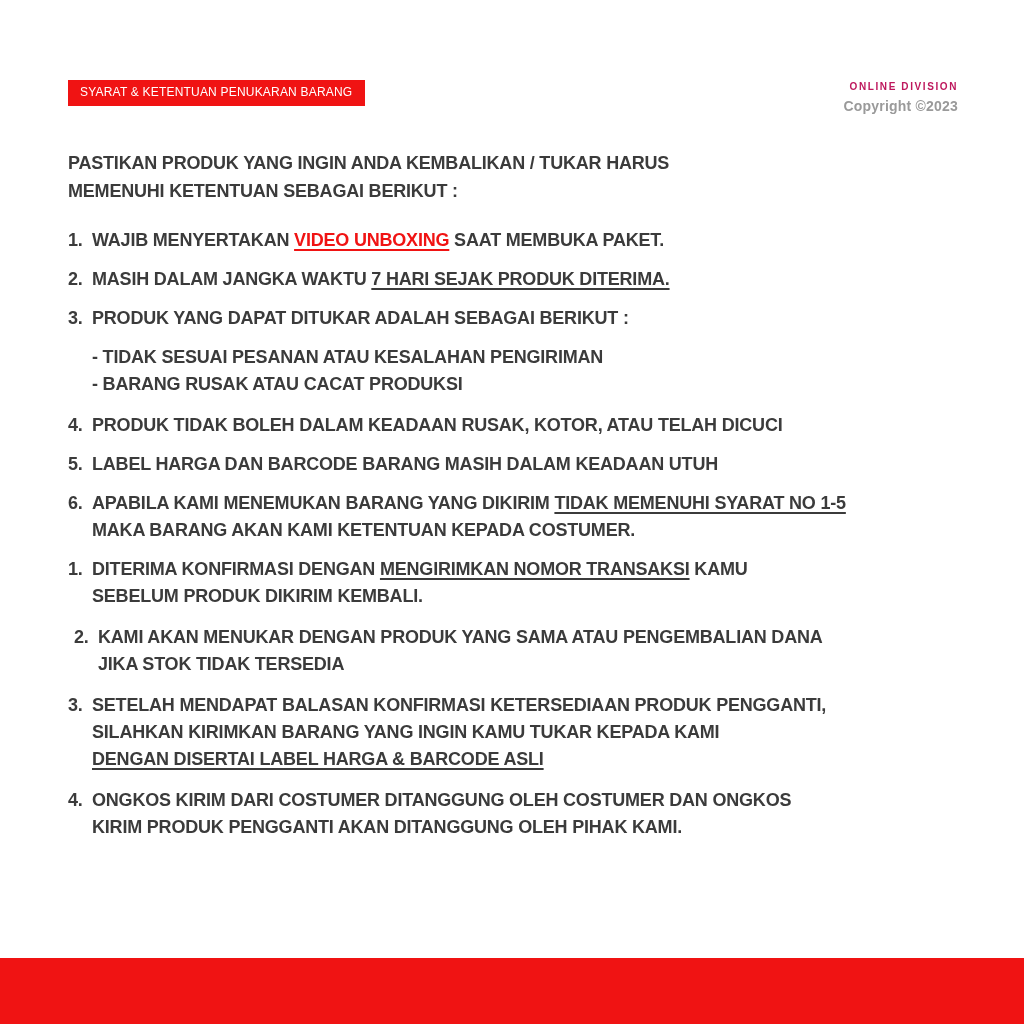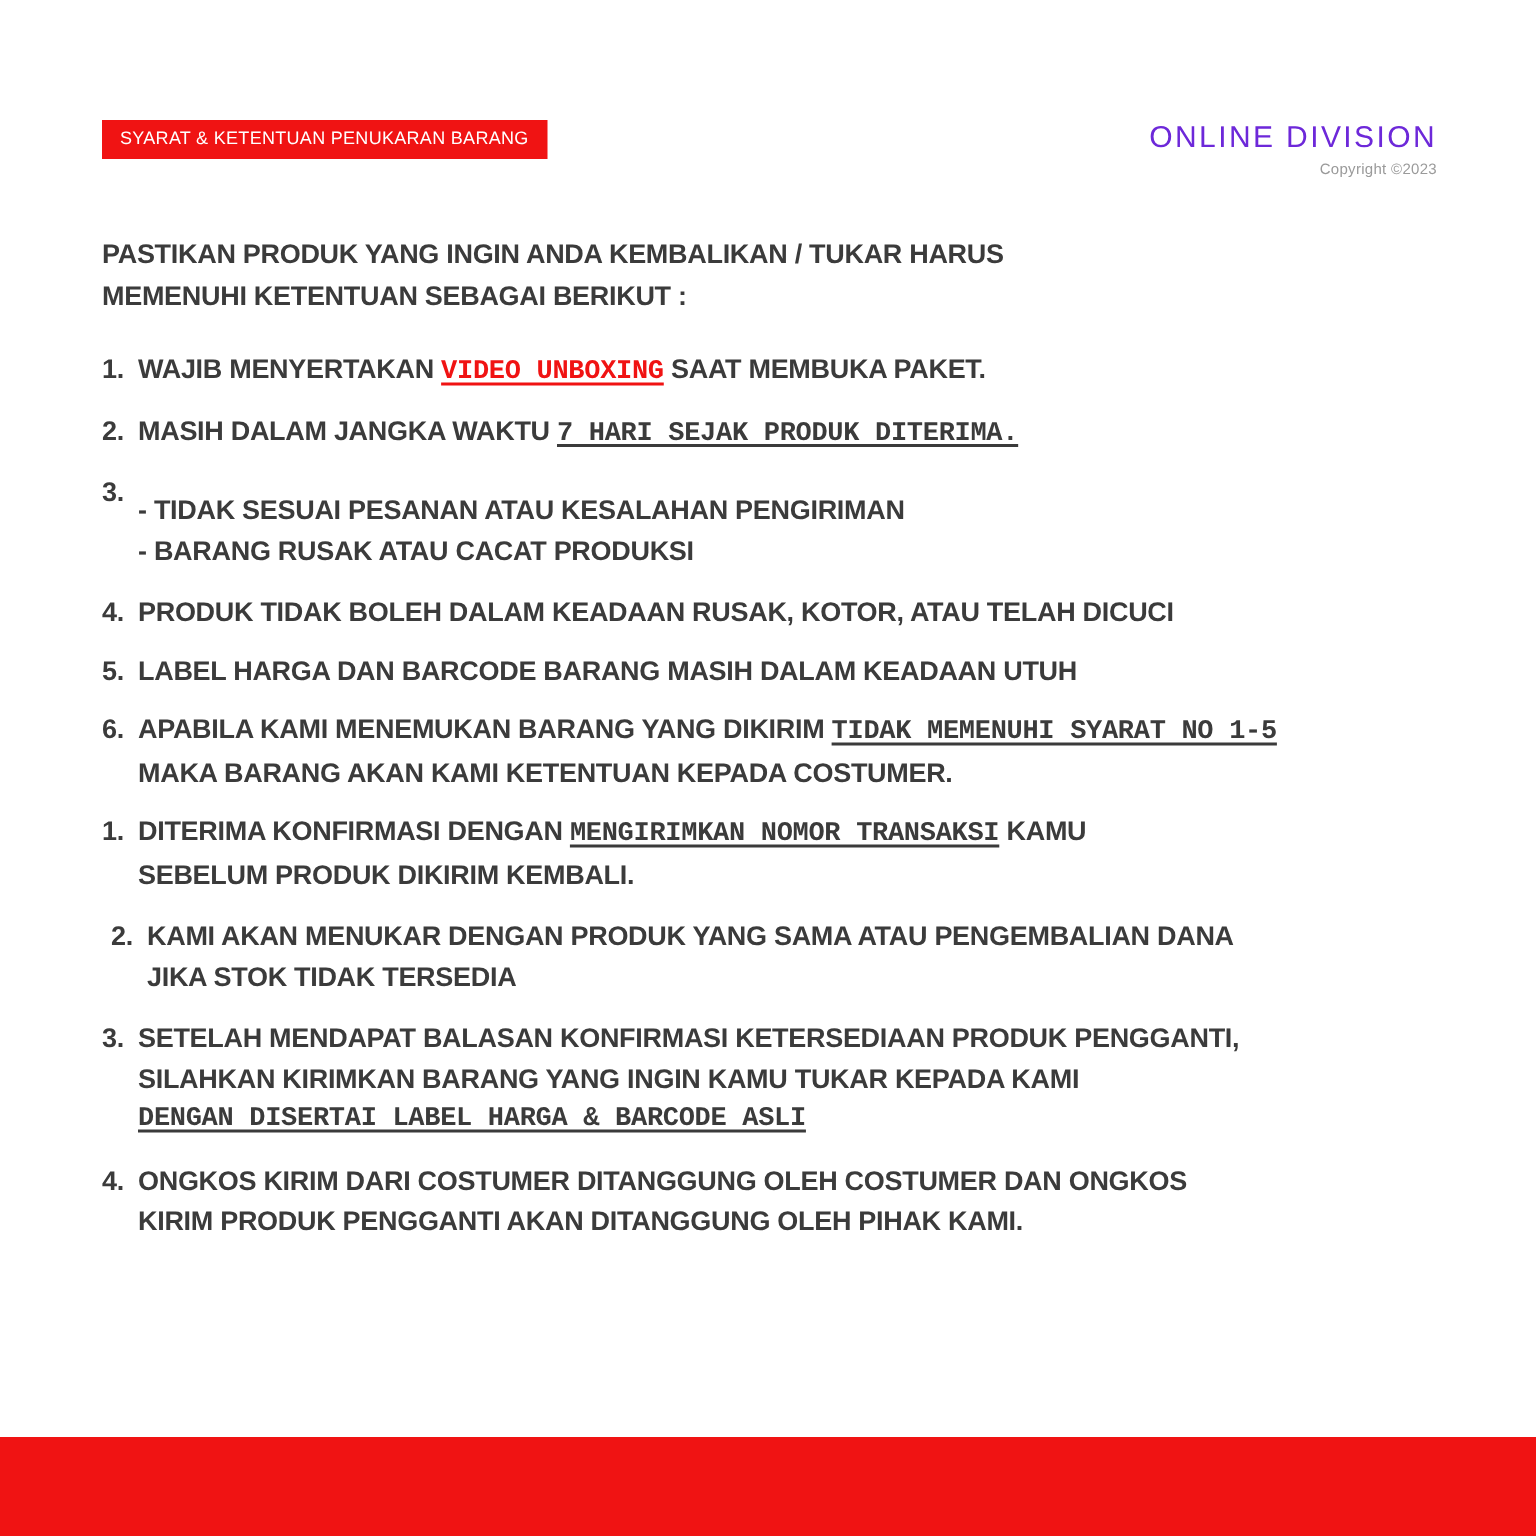--- a/index.html
+++ b/index.html
@@ -51,31 +51,31 @@
     font-size:27px;
     letter-spacing:-1px;
     white-space:nowrap;
   }
   .brand .reg{
     font-size:10px;
     vertical-align:top;
     letter-spacing:0;
   }
   .division{
-    color:#6d28d9;
-    font-weight:400;
-    font-size:20px;
+    color:#be185d;
+    font-weight:700;
+    font-size:10px;
     letter-spacing:1.6px;
     margin-top:6px;
     white-space:nowrap;
   }
   .copyright{
     color:var(--gray);
-    font-size:10px;
-    font-weight:400;
+    font-size:14px;
+    font-weight:700;
     margin-top:7px;
     letter-spacing:.2px;
   }
   
   .intro{
     margin:0 0 22px 0;
     font-size:18px;
     font-weight:700;
     line-height:28px;
     letter-spacing:-.2px;
@@ -93,21 +93,20 @@
   .item .num{
     flex:0 0 24px;
   }
   .item .itext{flex:1;}
   .line{white-space:nowrap;}
   .subs{margin-top:12px;margin-bottom:2px;}
   .u{
     text-decoration:underline;
     text-decoration-thickness:2px;
     text-underline-offset:3px;
-    font-family:Liberation Mono, monospace;
   }
   .red{color:var(--red);}
   .indent{padding-left:6px;}
   .badge2{
     margin-top:24px;
     margin-bottom:30px;
   }
   .list2 .item{margin-bottom:14px;}
   
   .footer{
@@ -144,20 +143,21 @@
     <div class="item">
       <span class="num">2.</span>
       <div class="itext">
           <div class="line"><span>MASIH DALAM JANGKA WAKTU </span><span class="u">7 HARI SEJAK PRODUK DITERIMA.</span></div>
         </div>
     </div>
 
     <div class="item">
       <span class="num">3.</span>
       <div class="itext">
+        <div class="line"><span>PRODUK YANG DAPAT DITUKAR ADALAH SEBAGAI BERIKUT :</span></div>
         <div class="subs">
           <div class="line">- TIDAK SESUAI PESANAN ATAU KESALAHAN PENGIRIMAN</div>
           <div class="line">- BARANG RUSAK ATAU CACAT PRODUKSI</div>
         </div>
       </div>
     </div>
 
     <div class="item">
       <span class="num">4.</span>
       <div class="itext">

